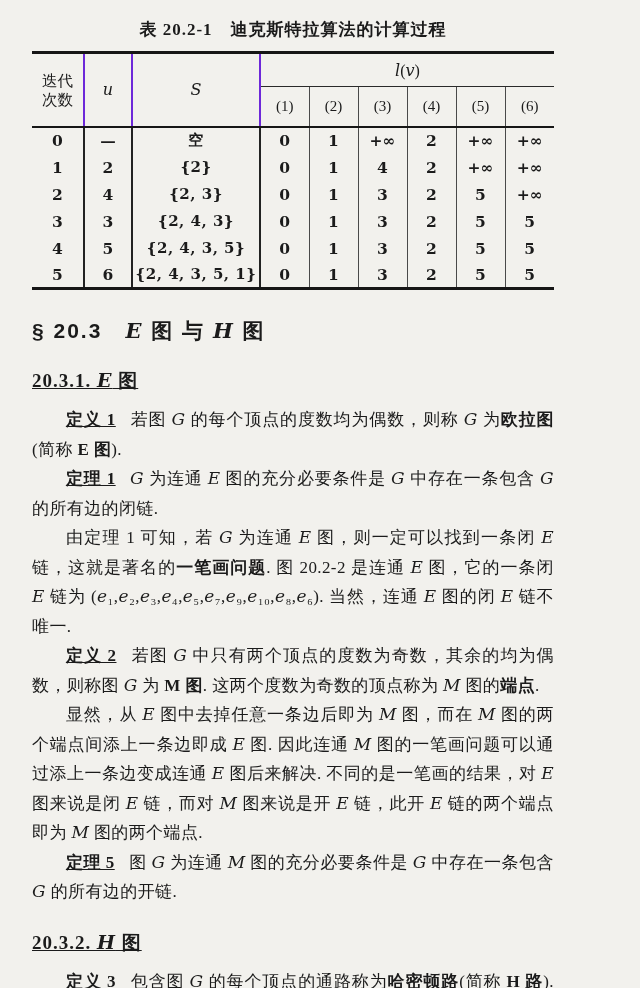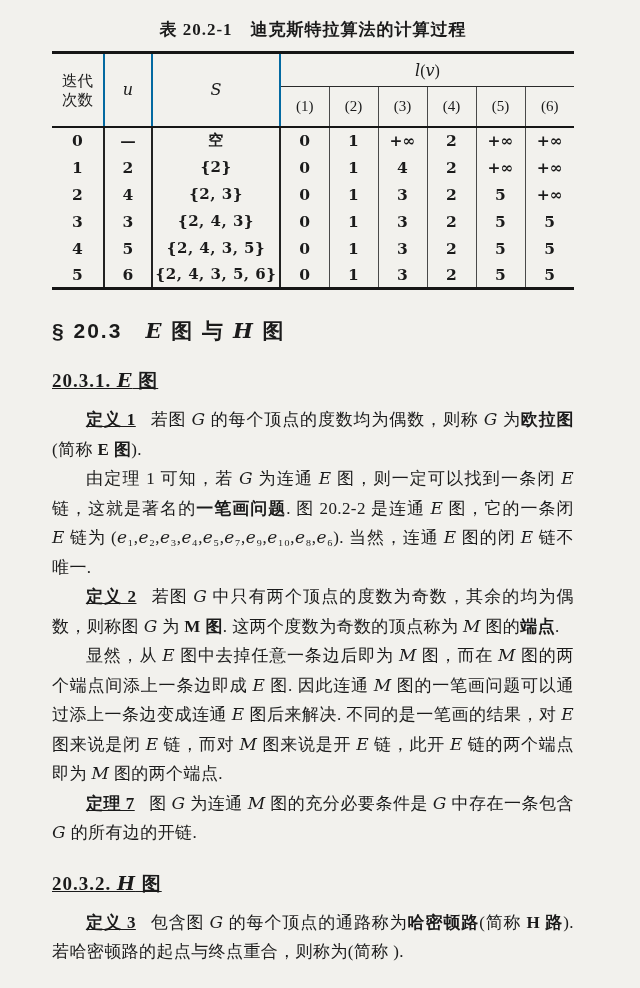--- a/index.html
+++ b/index.html
@@ -4,40 +4,40 @@
 <style>
   * { margin: 0; padding: 0; box-sizing: border-box; }
   html, body { width: 640px; height: 988px; }
   body {
     background: radial-gradient(ellipse at 50% 40%, #f4f3ef 60%, #edecе7 100%, #eae9e4 100%);
     background-color: #f2f1ed;
     color: #1b1b1b;
     font-family: "Liberation Serif", "DejaVu Serif", serif;
     overflow: hidden;
   }
-  .page { width: 584px; height: 988px; padding: 10px 30px 0 32px; margin-left: 20px; }
+  .page { width: 584px; height: 988px; padding: 10px 30px 0 32px; }
 
   i { font-family: "DejaVu Serif", serif; font-style: italic; }
 
   
   .table-title {
     text-align: center; font-weight: bold; font-size: 17px;
     letter-spacing: 1px; margin-top: 8px;
   }
   table.calc {
     width: 100%; margin-top: 10px;
     border-collapse: collapse; table-layout: fixed;
     border-top: 3px solid #161616; border-bottom: 3px solid #161616;
     font-size: 16px;
   }
   col.c-iter { width: 52px; }
   col.c-u    { width: 48px; }
   col.c-s    { width: 128px; }
   thead th { font-weight: normal; vertical-align: middle; }
-  th.h-iter, th.h-u, th.h-s { border-right: 2px solid #0369a1; }
+  th.h-iter, th.h-u, th.h-s { border-right: 2px solid #6d28d9; }
   th.h-iter { font-size: 15.5px; line-height: 19px; }
   th.h-lv { height: 34px; border-bottom: 1.5px solid #2a2a2a; font-size: 16px; }
   tr.subhead th { height: 40px; font-size: 15px; border-bottom: 2.5px solid #161616; }
   th.h-iter, th.h-u, th.h-s { border-bottom: 2.5px solid #161616; }
   tr.subhead th + th, tbody td.sub + td.sub { border-left: 1px solid #4a4a4a; }
   tbody td {
     text-align: center; height: 27px; vertical-align: middle;
     font-family: "DejaVu Serif", serif; font-weight: bold; font-size: 15.5px;
   }
   tbody td.c-iter, tbody td.c-u, tbody td.c-s { border-right: 2px solid #222; }
@@ -148,38 +148,39 @@
         <td class="sub">0</td>
         <td class="sub">1</td>
         <td class="sub">3</td>
         <td class="sub">2</td>
         <td class="sub">5</td>
         <td class="sub">5</td>
       </tr>
       <tr>
         <td class="c-iter">5</td>
         <td class="c-u">6</td>
-        <td class="c-s">{2, 4, 3, 5, 6}</td>
+        <td class="c-s">{2, 4, 3, 5, 1}</td>
         <td class="sub">0</td>
         <td class="sub">1</td>
         <td class="sub">3</td>
         <td class="sub">2</td>
         <td class="sub">5</td>
         <td class="sub">5</td>
       </tr>
     </tbody>
   </table>
 
   <div class="sec-heading">§ 20.3　<i>E</i> 图 与 <i>H</i> 图</div>
 
   <div class="sub-heading">20.3.1. <i>E</i> 图</div>
 
   <p class="para"><span class="plabel">定义 1</span><span>若图 <i>G</i> 的每个顶点的度数均为偶数，则称 <i>G</i> 为<b>欧拉图</b>(简称 <b>E 图</b>).</span></p>
+  <p class="para"><span class="plabel">定理 1</span><span><i>G</i> 为连通 <i>E</i> 图的充分必要条件是 <i>G</i> 中存在一条包含 <i>G</i> 的所有边的闭链.</span></p>
   <p class="para"><span class="plabel"></span><span>由定理 1 可知，若 <i>G</i> 为连通 <i>E</i> 图，则一定可以找到一条闭 <i>E</i> 链，这就是著名的<b>一笔画问题</b>. 图 20.2-2 是连通 <i>E</i> 图，它的一条闭 <i>E</i> 链为 (<i>e</i>₁,<i>e</i>₂,<i>e</i>₃,<i>e</i>₄,<i>e</i>₅,<i>e</i>₇,<i>e</i>₉,<i>e</i>₁₀,<i>e</i>₈,<i>e</i>₆). 当然，连通 <i>E</i> 图的闭 <i>E</i> 链不唯一.</span></p>
   <p class="para"><span class="plabel">定义 2</span><span>若图 <i>G</i> 中只有两个顶点的度数为奇数，其余的均为偶数，则称图 <i>G</i> 为 <b>M 图</b>. 这两个度数为奇数的顶点称为 <i>M</i> 图的<b>端点</b>.</span></p>
   <p class="para"><span class="plabel"></span><span>显然，从 <i>E</i> 图中去掉任意一条边后即为 <i>M</i> 图，而在 <i>M</i> 图的两个端点间添上一条边即成 <i>E</i> 图. 因此连通 <i>M</i> 图的一笔画问题可以通过添上一条边变成连通 <i>E</i> 图后来解决. 不同的是一笔画的结果，对 <i>E</i> 图来说是闭 <i>E</i> 链，而对 <i>M</i> 图来说是开 <i>E</i> 链，此开 <i>E</i> 链的两个端点即为 <i>M</i> 图的两个端点.</span></p>
-  <p class="para"><span class="plabel">定理 7</span><span>图 <i>G</i> 为连通 <i>M</i> 图的充分必要条件是 <i>G</i> 中存在一条包含 <i>G</i> 的所有边的开链.</span></p>
+  <p class="para"><span class="plabel">定理 5</span><span>图 <i>G</i> 为连通 <i>M</i> 图的充分必要条件是 <i>G</i> 中存在一条包含 <i>G</i> 的所有边的开链.</span></p>
 
   <div class="sub-heading">20.3.2. <i>H</i> 图</div>
 
   <p class="para"><span class="plabel">定义 3</span><span>包含图 <i>G</i> 的每个顶点的通路称为<b>哈密顿路</b>(简称 <b>H 路</b>). 若哈密顿路的起点与终点重合，则称为(简称 ).</span></p>
 
 </div>
 
 </body></html>

